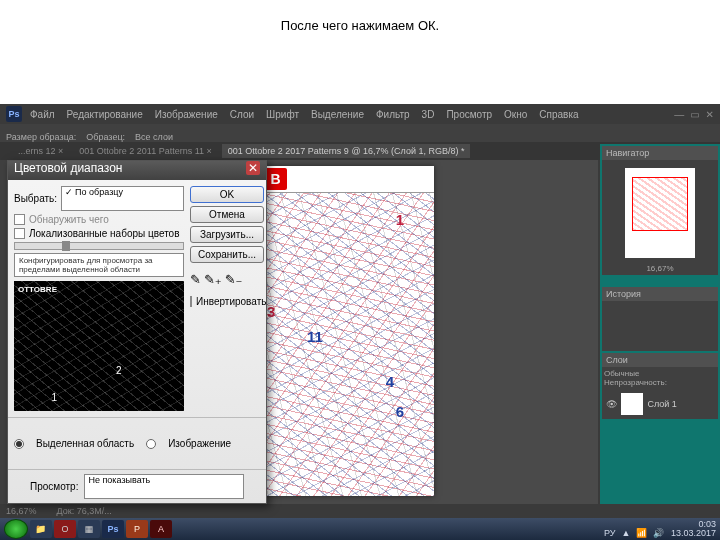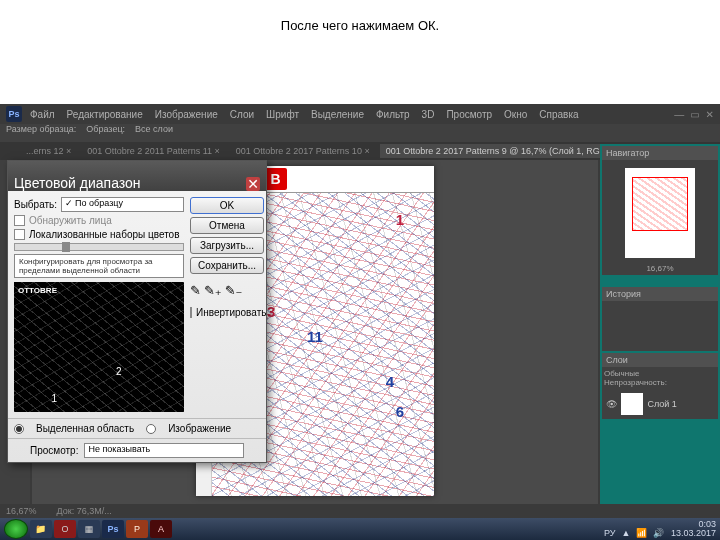--- a/index.html
+++ b/index.html
@@ -5,22 +5,22 @@
 *{margin:0;padding:0;box-sizing:border-box;font-family:Tahoma,Arial,sans-serif}
 body{width:720px;height:540px;background:#fff;position:relative;overflow:hidden}
 .caption{text-align:center;font-size:13px;padding:18px 0 30px}
 .ps-shell{position:absolute;top:104px;left:0;right:0;bottom:22px;background:#3a3a3a}
 .ps-top{height:20px;background:#3a3a3a;display:flex;align-items:center;padding:0 6px;color:#b0b0b0;font-size:10px}
 .ps-logo{width:16px;height:16px;background:#1a2a4a;color:#8ab4ff;display:inline-flex;align-items:center;justify-content:center;font-size:9px;font-weight:bold;border-radius:2px;margin-right:8px}
 .ps-menu{display:flex;gap:12px;flex:1}
 .ps-menu span{cursor:pointer}
 .ps-winctrl{display:flex;gap:6px}
 .ps-winctrl span{font-size:10px;color:#888}
-.ps-toolbar{height:18px;background:#404040;display:flex;align-items:flex-start;padding:0 6px;color:#aaa;font-size:9px;gap:10px}
-.ps-tabs{height:18px;background:#353535;display:flex;align-items:center;padding:0 20px;gap:4px;font-size:9px;color:#888;overflow:hidden}
+.ps-toolbar{height:18px;background:#404040;display:flex;align-items:flex-end;padding:0 6px;color:#aaa;font-size:9px;gap:10px}
+.ps-tabs{height:18px;background:#353535;display:flex;align-items:center;padding:0 12px;gap:4px;font-size:9px;color:#888;overflow:hidden}
 .ps-tab{padding:2px 6px;white-space:nowrap}
 .ps-tab.active{background:#4a4a4a;color:#ccc}
 .ps-canvas-area{position:absolute;top:56px;left:32px;right:122px;bottom:14px;background:#4a4a4a;display:flex;align-items:flex-start;justify-content:center}
 .ps-tools{position:absolute;top:56px;left:0;width:30px;bottom:14px;background:#404040}
 .ps-panels{position:absolute;top:40px;right:0;width:120px;bottom:14px;background:#0f766e;padding:2px}
 .panel-hdr{background:#505050;color:#bbb;font-size:9px;padding:2px 4px}
 .panel-body{background:#404040;height:50px;margin-bottom:2px}
 .nav-thumb{width:70px;height:90px;background:#fff;margin:6px auto;position:relative;overflow:hidden}
 .nav-thumb::after{content:"";position:absolute;top:10%;left:10%;right:10%;bottom:30%;border:1px solid #f00;background:repeating-linear-gradient(35deg,#fcc,#fcc 2px,#fff 2px,#fff 5px)}
 .layers-list{background:#404040;padding:4px;display:flex;align-items:center;font-size:9px;color:#ccc;gap:4px}
@@ -36,39 +36,39 @@
  repeating-linear-gradient(-28deg,rgba(40,60,140,.3),rgba(40,60,140,.3) 1px,transparent 1px,transparent 13px),
  repeating-linear-gradient(12deg,rgba(200,40,60,.4),rgba(200,40,60,.4) 1px,transparent 1px,transparent 9px),
  repeating-linear-gradient(-55deg,rgba(200,40,60,.35),rgba(200,40,60,.35) 1px,transparent 1px,transparent 14px),
  repeating-linear-gradient(75deg,rgba(80,80,80,.2),rgba(80,80,80,.2) 1px,transparent 1px,transparent 18px)}
 .pnum{position:absolute;font-weight:bold;font-size:15px}
 .pnum.red{color:#c02040}
 .pnum.blue{color:#2040a0}
 .sidebar-col{position:absolute;top:27px;left:0;width:16px;bottom:0;background:#f0f0f0;border-right:1px solid #ccc}
 
 .dialog{position:absolute;top:160px;left:7px;width:260px;background:linear-gradient(#f5f5f5,#e4e4e4);border:1px solid #555;box-shadow:3px 3px 8px rgba(0,0,0,.5);font-size:10px;color:#000}
-.dlg-title{height:30px;background:linear-gradient(#5a5a5a,#414141);color:#fff;font-size:14px;display:flex;align-items:flex-end;padding:0 6px;justify-content:space-between}
+.dlg-title{height:19px;background:linear-gradient(#5a5a5a,#414141);color:#fff;font-size:12px;display:flex;align-items:flex-start;padding:0 6px;justify-content:space-between}
 .dlg-title .x{width:14px;height:14px;background:#c04040;color:#fff;text-align:center;line-height:14px;border-radius:2px;cursor:pointer}
 .dlg-body{display:flex;padding:6px;gap:6px}
 .dlg-left{flex:1}
 .dlg-right{width:74px;display:flex;flex-direction:column;gap:3px}
 .dlg-btn{height:17px;background:linear-gradient(#f8f8f8,#ddd);border:1px solid #777;border-radius:3px;font-size:10px;text-align:center;line-height:15px;cursor:pointer}
 .dlg-btn.primary{border-color:#4070d0}
 .dlg-row{display:flex;align-items:center;gap:4px;margin-bottom:3px}
 .dlg-row label{font-size:10px}
-.dlg-select{flex:1;height:15px;background:#fff;border:1px solid #888;font-size:9px;padding:0 3px}
+.dlg-select{flex:1;height:25px;background:#fff;border:1px solid #888;font-size:9px;padding:0 3px}
 .dlg-input{width:30px;height:15px;background:#fff;border:1px solid #888;font-size:9px;text-align:center}
 .dlg-check{width:11px;height:11px;border:1px solid #888;background:#fff}
 .hint-strip{background:#fff;border:1px solid #888;padding:2px 4px;font-size:8px;color:#333;margin:3px 0}
 .preview-box{width:170px;height:130px;background:#000;position:relative;overflow:hidden;margin-top:4px}
 .preview-box::before{content:"";position:absolute;inset:0;background:
  repeating-linear-gradient(40deg,rgba(255,255,255,.18),rgba(255,255,255,.18) 1px,transparent 1px,transparent 8px),
  repeating-linear-gradient(-30deg,rgba(255,255,255,.12),rgba(255,255,255,.12) 1px,transparent 1px,transparent 11px)}
 .preview-label{position:absolute;top:4px;left:4px;color:#fff;font-size:8px;font-weight:bold}
-.dlg-foot{display:flex;align-items:center;gap:12px;padding:4px 6px;border-top:1px solid #bbb}
+.dlg-foot{display:flex;align-items:center;gap:12px;padding:20px 6px;border-top:1px solid #bbb}
 .dlg-foot2{display:flex;align-items:center;gap:6px;padding:4px 22px;border-top:1px solid #bbb}
 .radio{width:10px;height:10px;border:1px solid #666;border-radius:50%;background:#fff;position:relative}
 .radio.sel::after{content:"";position:absolute;top:1px;left:1px;width:6px;height:6px;background:#333;border-radius:50%}
 
 .taskbar{position:absolute;bottom:0;left:0;right:0;height:22px;background:linear-gradient(#3d4d66,#1c2a3f);display:flex;align-items:center;padding:0 4px;gap:2px;z-index:50}
 .start-orb{width:24px;height:20px;background:radial-gradient(circle,#4ad04a,#0a6a0a);border-radius:50%;border:1px solid #0a4a0a}
 .tb-icon{width:22px;height:18px;background:#2a3a55;border-radius:2px;display:flex;align-items:center;justify-content:center;font-size:9px;color:#ccc}
 .tb-spacer{flex:1}
 .tray{display:flex;align-items:flex-end;gap:6px;font-size:9px;color:#cfd8e8}
 .tb-ps{background:#1a2a4a;color:#8ab4ff;font-weight:bold}
@@ -103,21 +103,20 @@
     </div>
   </div>
   <div class="ps-toolbar">
     <span>Размер образца:</span>
     <span>Образец:</span>
     <span>Все слои</span>
   </div>
   <div class="ps-tabs">
     <div class="ps-tab">...erns 12 ×</div>
     <div class="ps-tab">001 Ottobre 2 2011 Patterns 11 ×</div>
-    <div class="ps-tab">001 Ottobre 2 2017 Patterns 10 ×</div>
     <div class="ps-tab active">001 Ottobre 2 2017 Patterns 9 @ 16,7% (Слой 1, RGB/8) *</div>
   </div>
 
   <div class="ps-tools"></div>
 
   <div class="ps-canvas-area">
     <div class="doc">
       <div class="doc-header">
         <div>
           <div class="ottobre">OTTOBRE</div>
@@ -171,21 +170,21 @@
     <span class="x">✕</span>
   </div>
   <div class="dlg-body">
     <div class="dlg-left">
       <div class="dlg-row">
         <label>Выбрать:</label>
         <div class="dlg-select">✓ По образцу</div>
       </div>
       <div class="dlg-row">
         <span class="dlg-check"></span>
-        <label style="color:#888">Обнаружить лица</label>
+        <label style="color:#888">Обнаружить чего</label>
       </div>
       <div class="dlg-row">
         <span class="dlg-check"></span>
         <label>Локализованные наборы цветов</label>
       </div>
       <div style="height:8px;position:relative;background:#ddd;border:1px solid #999;margin:2px 0">
         <div style="position:absolute;left:28%;top:-2px;width:8px;height:10px;background:#888"></div>
       </div>
       <div class="hint-strip">Конфигурировать для просмотра за пределами выделенной области</div>
       <div class="preview-box">

